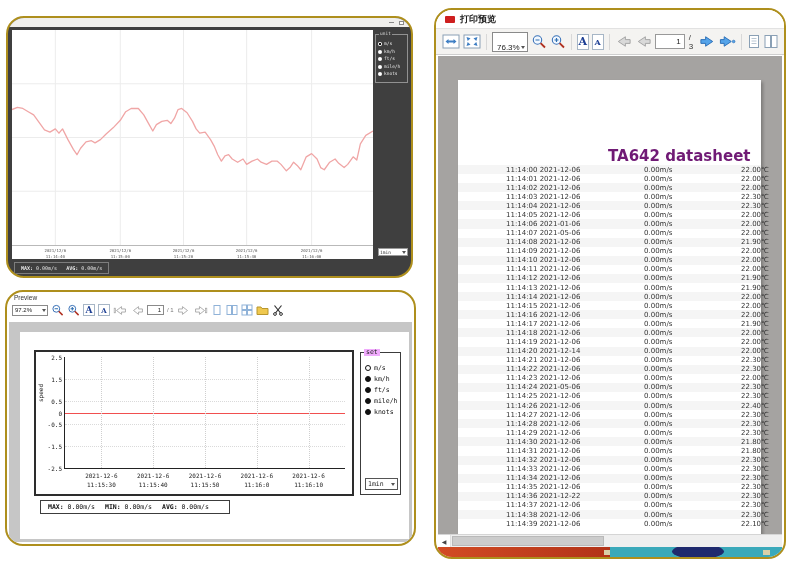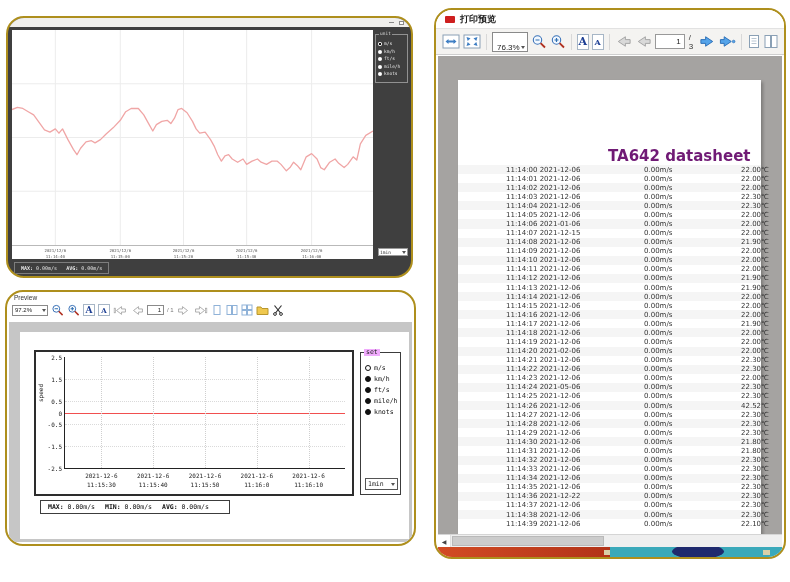--- a/index.html
+++ b/index.html
@@ -487,21 +487,21 @@
               <div class="pp-cell">11:14:05 2021-12-06</div>
               <div class="pp-cell">0.00m/s</div>
               <div class="pp-cell right">22.00℃</div>
             </div>
             <div class="pp-row">
               <div class="pp-cell">11:14:06 2021-01-06</div>
               <div class="pp-cell">0.00m/s</div>
               <div class="pp-cell right">22.00℃</div>
             </div>
             <div class="pp-row">
-              <div class="pp-cell">11:14:07 2021-12-15</div>
+              <div class="pp-cell">11:14:07 2021-05-06</div>
               <div class="pp-cell">0.00m/s</div>
               <div class="pp-cell right">22.00℃</div>
             </div>
             <div class="pp-row">
               <div class="pp-cell">11:14:08 2021-12-06</div>
               <div class="pp-cell">0.00m/s</div>
               <div class="pp-cell right">21.90℃</div>
             </div>
             <div class="pp-row">
               <div class="pp-cell">11:14:09 2021-12-06</div>
@@ -552,21 +552,21 @@
               <div class="pp-cell">11:14:18 2021-12-06</div>
               <div class="pp-cell">0.00m/s</div>
               <div class="pp-cell right">22.00℃</div>
             </div>
             <div class="pp-row">
               <div class="pp-cell">11:14:19 2021-12-06</div>
               <div class="pp-cell">0.00m/s</div>
               <div class="pp-cell right">22.00℃</div>
             </div>
             <div class="pp-row">
-              <div class="pp-cell">11:14:20 2021-02-06</div>
+              <div class="pp-cell">11:14:20 2021-12-14</div>
               <div class="pp-cell">0.00m/s</div>
               <div class="pp-cell right">22.00℃</div>
             </div>
             <div class="pp-row">
               <div class="pp-cell">11:14:21 2021-12-06</div>
               <div class="pp-cell">0.00m/s</div>
               <div class="pp-cell right">22.30℃</div>
             </div>
             <div class="pp-row">
               <div class="pp-cell">11:14:22 2021-12-06</div>
@@ -584,21 +584,21 @@
               <div class="pp-cell right">22.30℃</div>
             </div>
             <div class="pp-row">
               <div class="pp-cell">11:14:25 2021-12-06</div>
               <div class="pp-cell">0.00m/s</div>
               <div class="pp-cell right">22.30℃</div>
             </div>
             <div class="pp-row">
               <div class="pp-cell">11:14:26 2021-12-06</div>
               <div class="pp-cell">0.00m/s</div>
-              <div class="pp-cell right">42.52℃</div>
+              <div class="pp-cell right">22.40℃</div>
             </div>
             <div class="pp-row">
               <div class="pp-cell">11:14:27 2021-12-06</div>
               <div class="pp-cell">0.00m/s</div>
               <div class="pp-cell right">22.30℃</div>
             </div>
             <div class="pp-row">
               <div class="pp-cell">11:14:28 2021-12-06</div>
               <div class="pp-cell">0.00m/s</div>
               <div class="pp-cell right">22.30℃</div>

